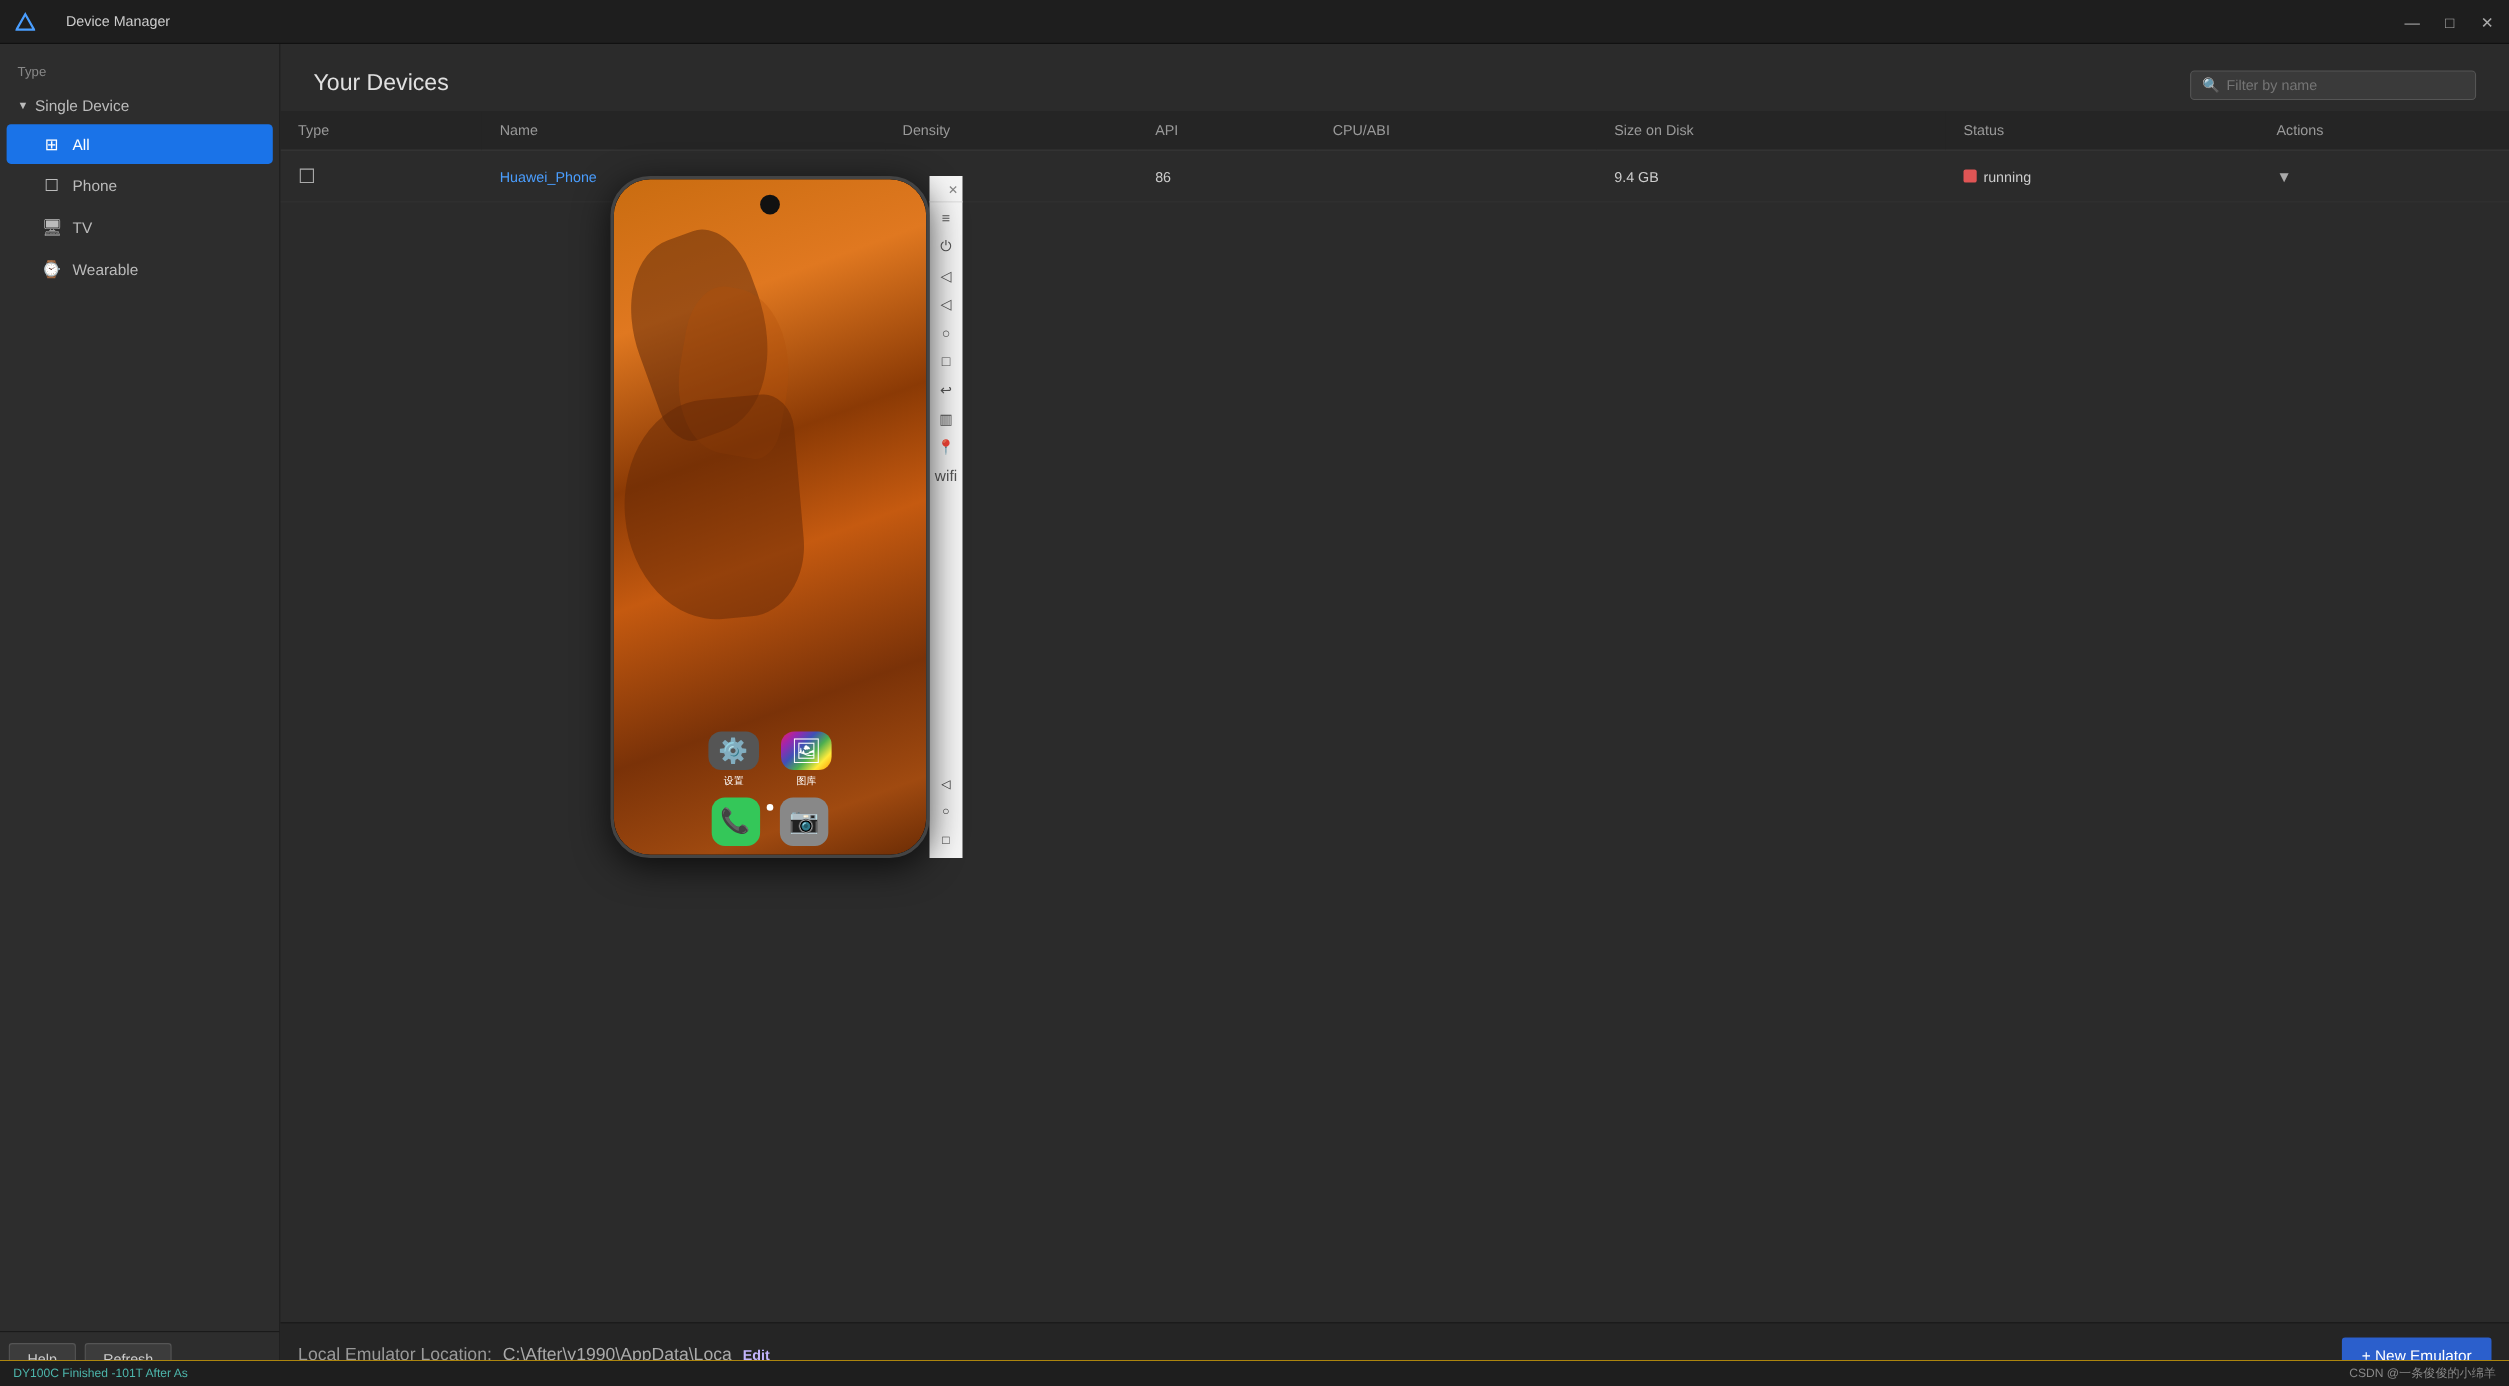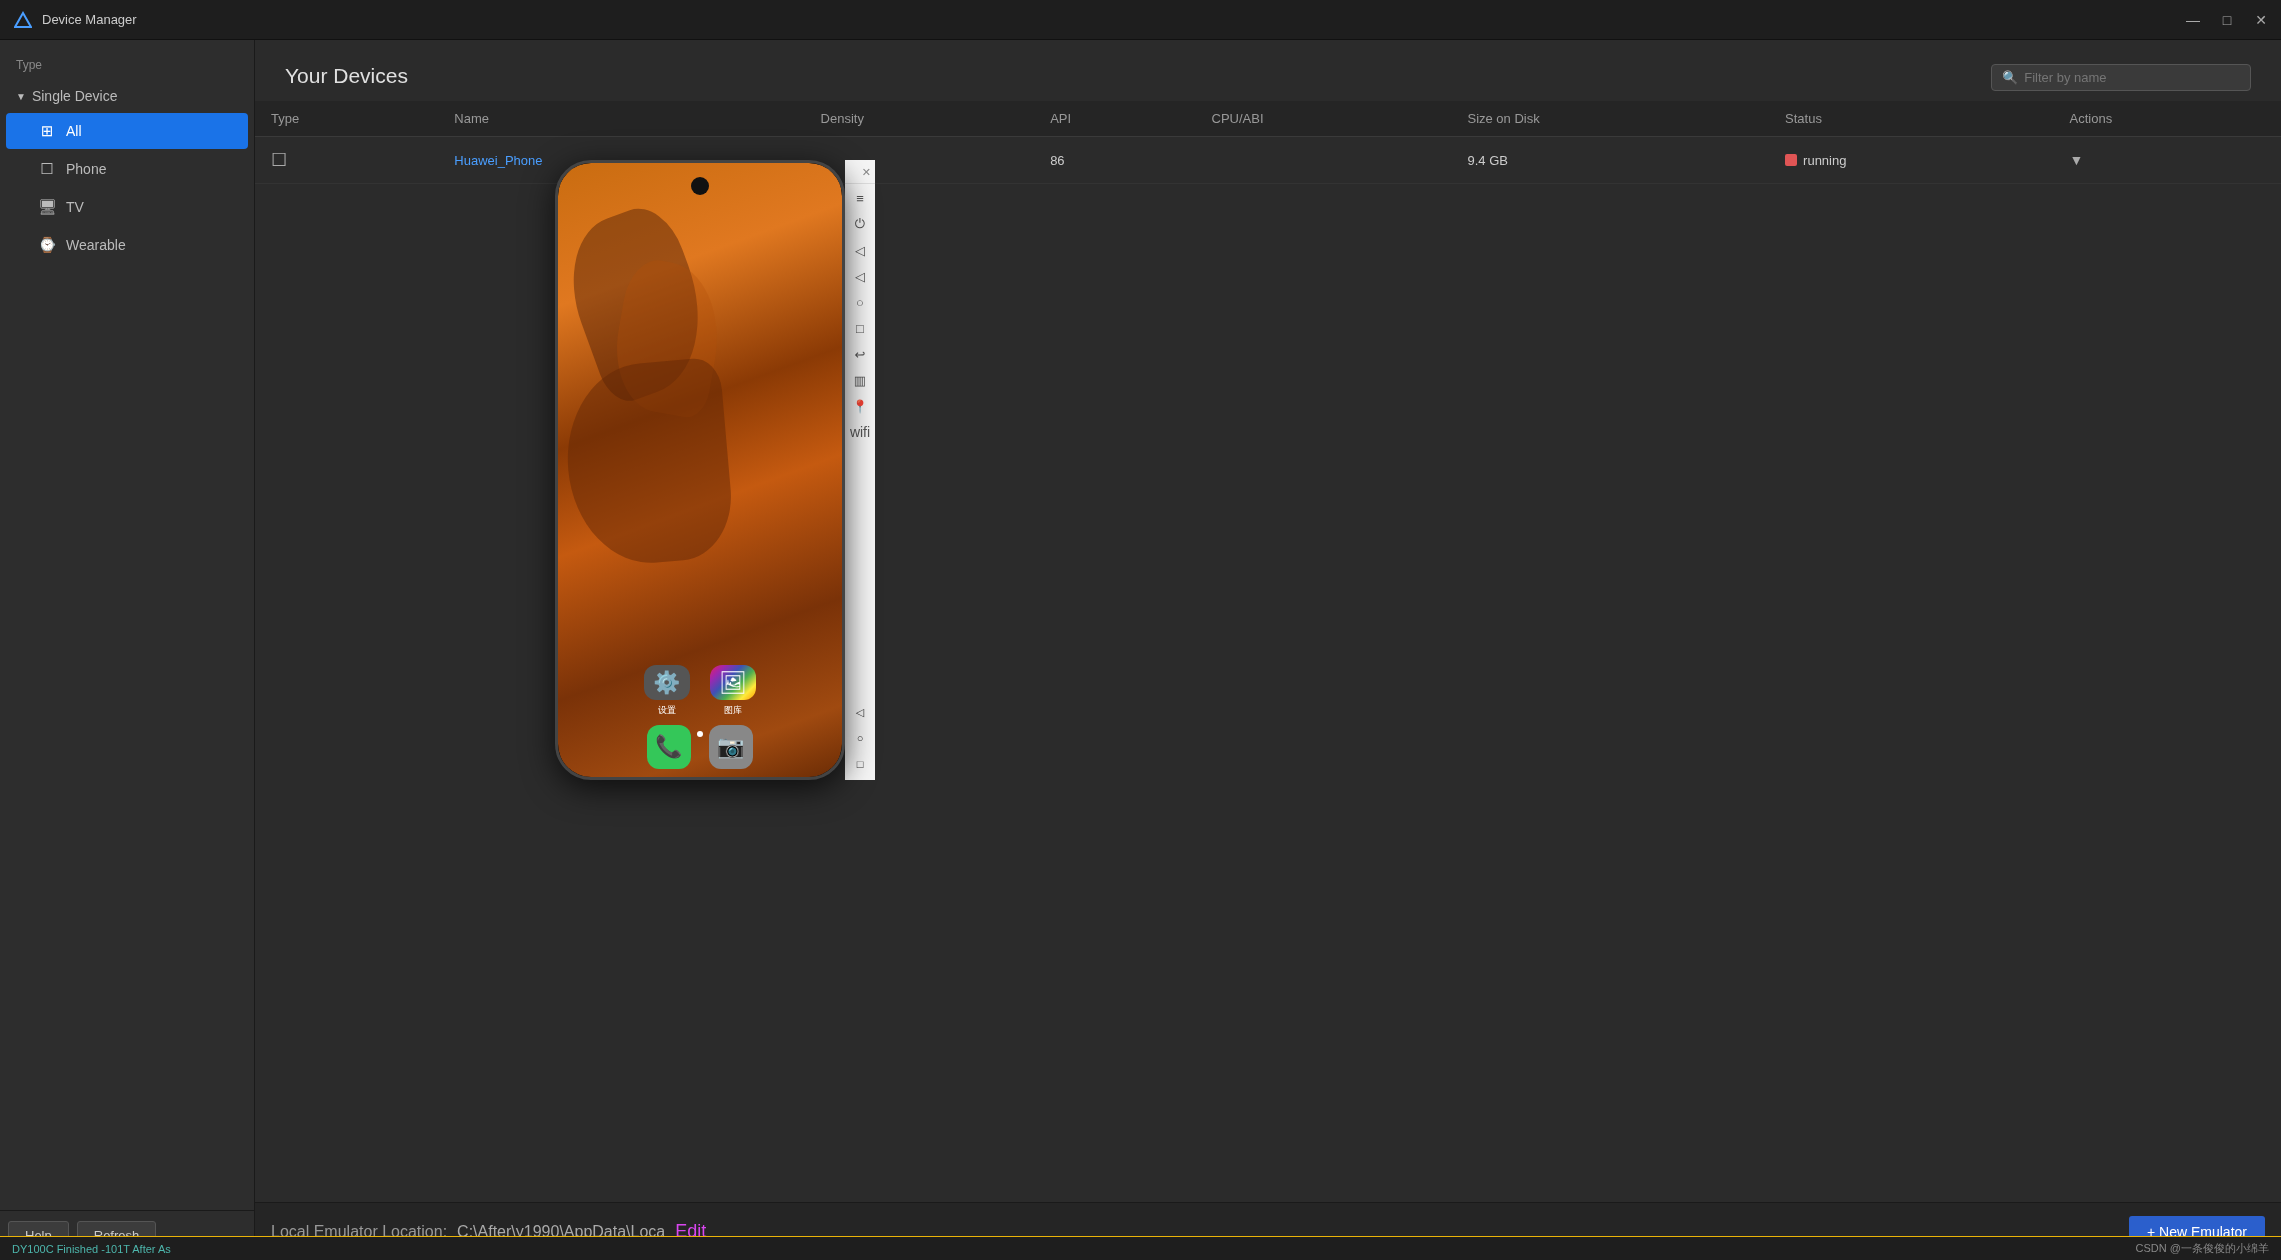--- a/index.html
+++ b/index.html
@@ -27,20 +27,21 @@
       width: 22px;
       height: 22px;
       margin-right: 8px;
       display: flex;
       align-items: center;
       justify-content: center;
     }
     .titlebar-title {
       font-size: 13px;
       color: #ccc;
+      margin-left: 18px;
     }
     .titlebar-controls {
       position: absolute;
       right: 10px;
       display: flex;
       gap: 14px;
     }
     .titlebar-btn {
       font-size: 14px;
       color: #aaa;
@@ -235,24 +236,25 @@
       padding: 8px 18px;
       font-size: 14px;
       border-radius: 3px;
       cursor: pointer;
       display: flex;
       align-items: center;
       gap: 6px;
       margin-left: auto;
     }
     .edit-link {
-      color: #d946ef;
-      font-size: 18px;
+      color: #c4b5fd;
+      font-size: 13px;
       cursor: pointer;
       text-decoration: none;
+      font-weight: bold;
     }
 
     
     .emulator-overlay {
       position: absolute;
       top: 160px;
       left: 555px;
       z-index: 100;
       display: flex;
       gap: 0;

